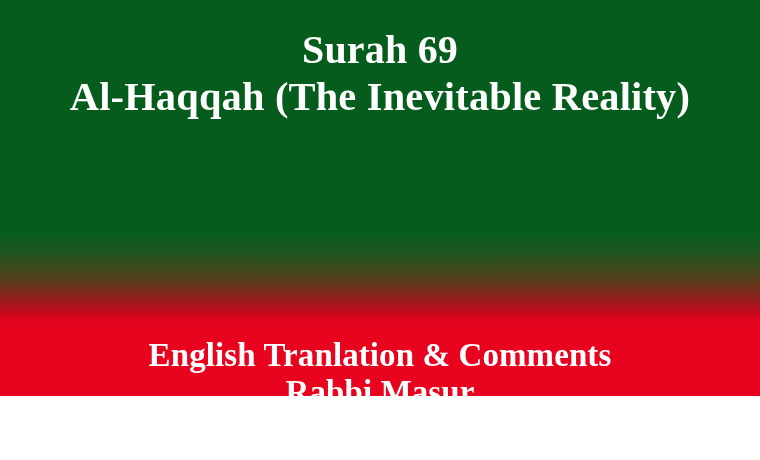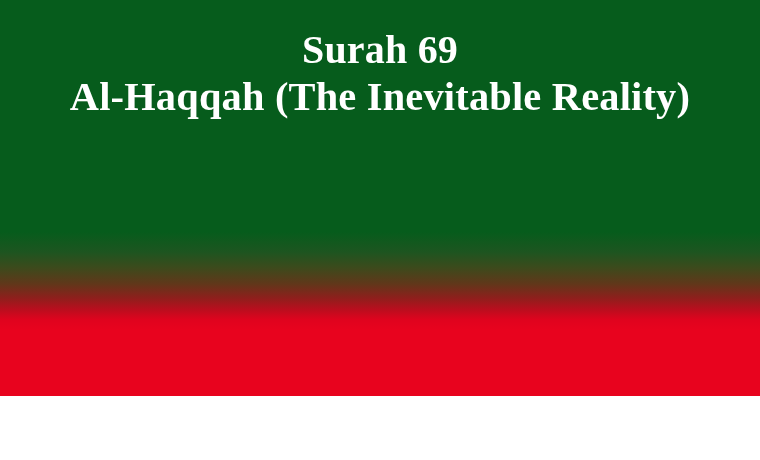--- a/index.html
+++ b/index.html
@@ -82,14 +82,18 @@
 </head>
 <body>
 
 <div id="card">
 
   <div id="title-block">
     <span class="title-line" id="surah-number-line">Surah 69</span>
     <span class="title-line" id="surah-name-line">Al-Haqqah (The Inevitable Reality)</span>
   </div>
 
+  <div id="credits-block">
+    <span class="credit-line" id="credits-translation-line">English Tranlation &amp; Comments</span>
+    <span class="credit-line" id="credits-author-line">Rabbi Masur</span>
+  </div>
 
 </div>
 
 </body></html>

